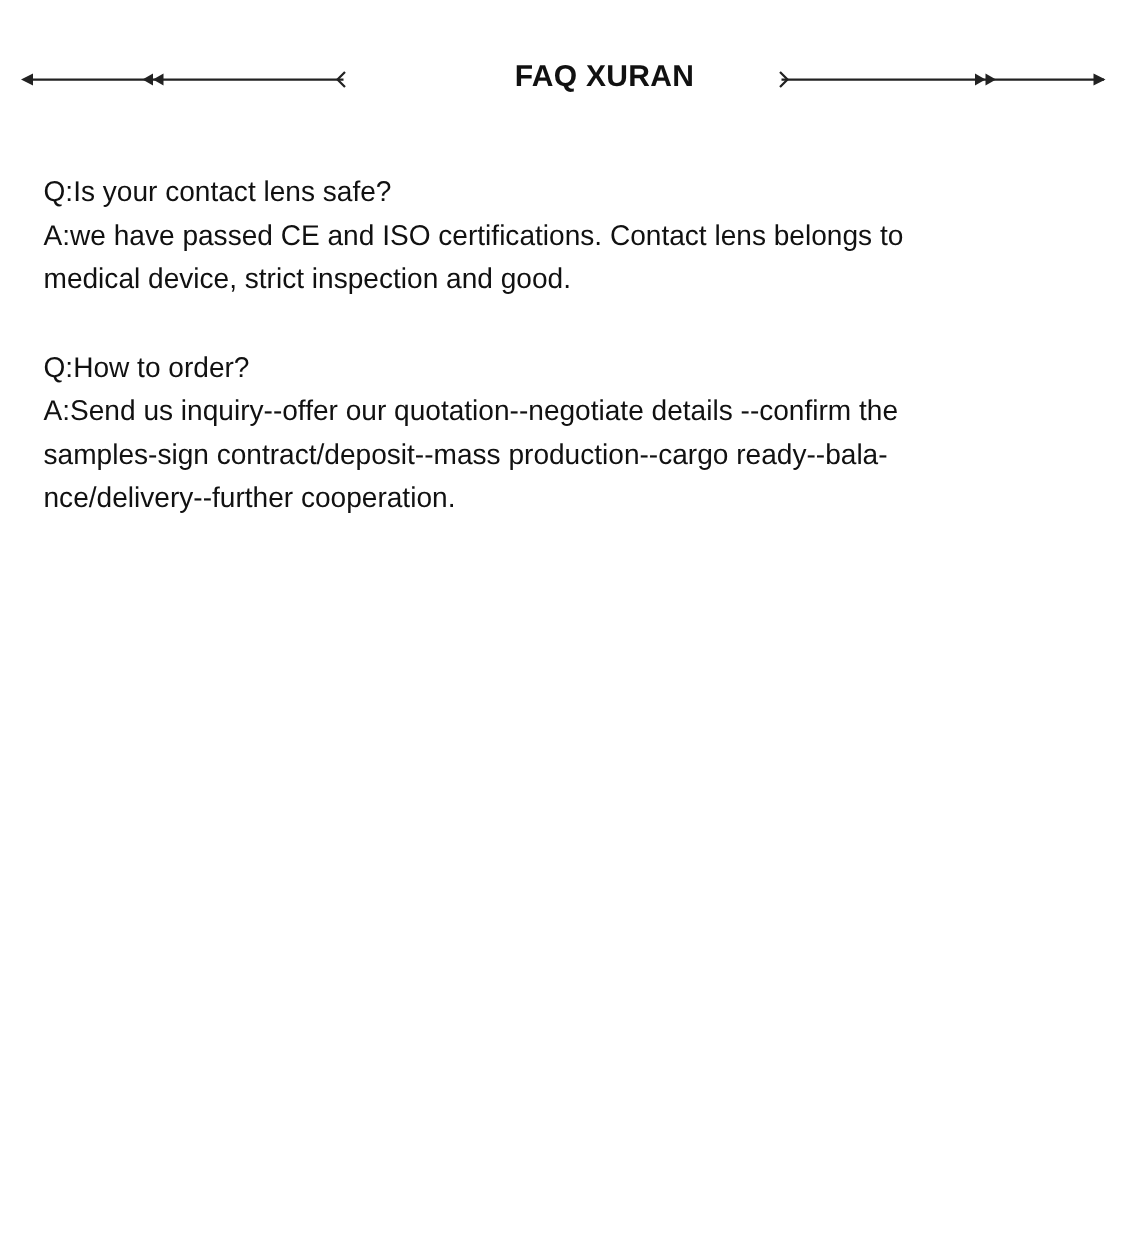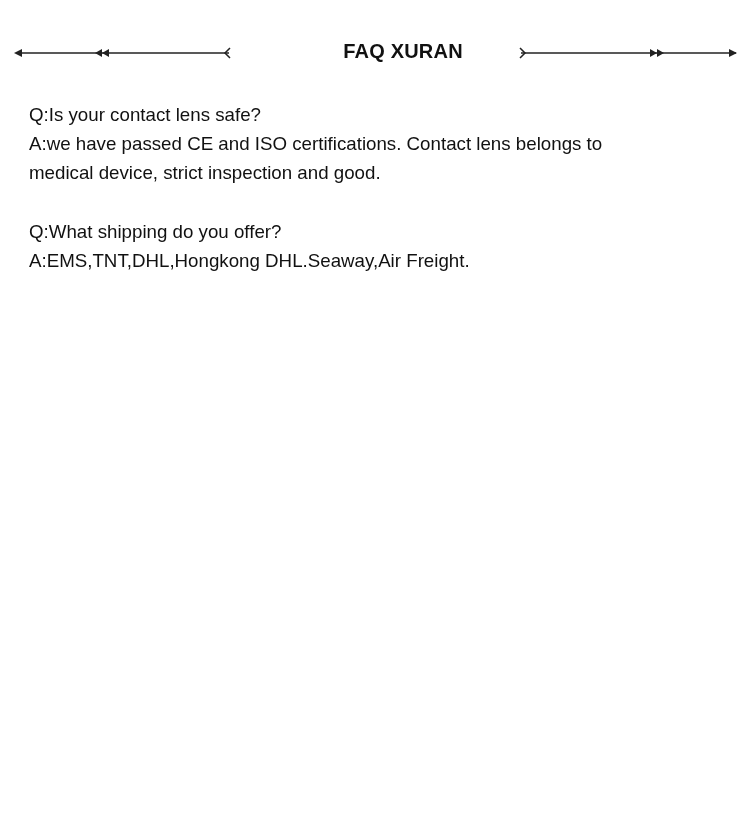--- a/index.html
+++ b/index.html
@@ -3,21 +3,21 @@
   <meta charset="utf-8">
   <style>
     html, body { margin: 0; padding: 0; background: #ffffff; }
     body { width: 750px; height: 836px; position: relative; overflow: hidden;
            font-family: "Liberation Sans", sans-serif; color: #111111; }
     .header { position: absolute; top: 36px; left: 0; width: 750px; height: 34px; }
     .header svg { position: absolute; top: 0; }
     .title { position: absolute; left: 0; width: 750px; top: 4px; text-align: center;
              font-size: 20px; font-weight: bold; letter-spacing: 0.2px; padding-left: 28px; }
     .faq { position: absolute; top: 100px; left: 29px; width: 700px; }
-    .block { margin-bottom: 29px; }
+    .block { margin-bottom: 29px; margin-top: 14px; }
     .line { font-size: 19px; line-height: 29.2px; white-space: nowrap;
             transform: scaleX(0.985); transform-origin: left; }
     .q { font-weight: normal; }
     .a { font-weight: normal; }
   </style>
 </head>
 <body>
 
 <div class="header">
   <svg width="240" height="34" style="left:0" viewBox="0 0 240 34">
@@ -37,16 +37,18 @@
   </svg>
 </div>
 
 <div class="faq">
   <div class="block">
     <div class="line q">Q:Is your contact lens safe?</div>
     <div class="line a">A:we have passed CE and ISO certifications. Contact lens belongs to</div>
     <div class="line a">medical device, strict inspection and good.</div>
   </div>
   <div class="block">
-    <div class="line q">Q:What shipping do you offer?</div>
-    <div class="line a">A:EMS,TNT,DHL,Hongkong DHL.Seaway,Air Freight.</div>
+    <div class="line q">Q:How to order?</div>
+    <div class="line a">A:Send us inquiry--offer our quotation--negotiate details --confirm the</div>
+    <div class="line a">samples-sign contract/deposit--mass production--cargo ready--bala-</div>
+    <div class="line a">nce/delivery--further cooperation.</div>
   </div>
 </div>
 
 </body></html>

